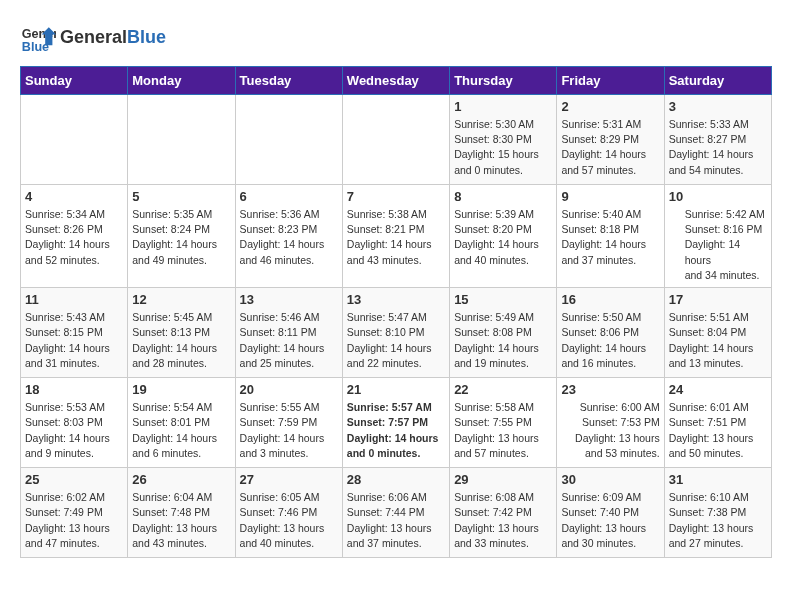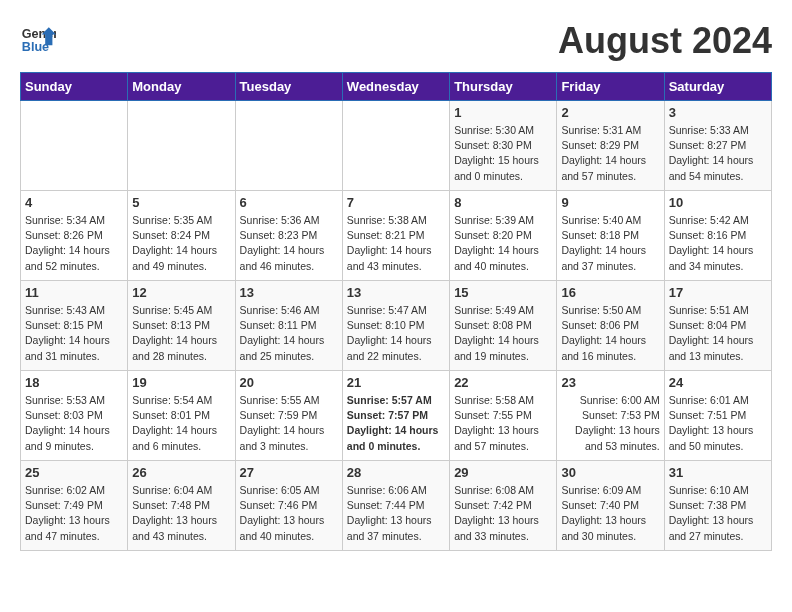--- a/index.html
+++ b/index.html
@@ -87,23 +87,27 @@
 </head>
 <body>
 
 <div class="header">
   <div class="logo">
     <svg class="logo-icon" viewBox="0 0 40 40">
       <text x="2" y="20" font-size="14" font-weight="bold" fill="#333">General</text>
       <text x="2" y="34" font-size="14" font-weight="bold" fill="#2a6db5">Blue</text>
       <polygon points="32,8 40,16 36,16 36,28 28,28 28,16 24,16" fill="#2a6db5"></polygon>
     </svg>
+    <div>
+      <div class="logo-text">
+        <span style="color:#333">General</span><span class="blue">Blue</span>
+      </div>
+    </div>
   </div>
   <div class="title-block">
-    <div class="month-year">August 2024</div>
   </div>
 </div>
 
 <table>
   <thead>
     <tr id="header-row">
         <th>Sunday</th>
         <th>Monday</th>
         <th>Tuesday</th>
         <th>Wednesday</th>
@@ -178,21 +182,21 @@
         </td>
         <td>
           <div class="day-num">9</div>
           <div class="day-info" style="white-space: pre-line;">Sunrise: 5:40 AM
 Sunset: 8:18 PM
 Daylight: 14 hours
 and 37 minutes.</div>
         </td>
         <td>
           <div class="day-num">10</div>
-          <div class="day-info" style="white-space: pre-line;">Sunrise: 5:42 AM
+          <div class="day-info" style="white-space: pre-line; margin-left: 16px;">Sunrise: 5:42 AM
 Sunset: 8:16 PM
 Daylight: 14 hours
 and 34 minutes.</div>
         </td>
       </tr>
       <tr>
         <td>
           <div class="day-num">11</div>
           <div class="day-info" style="white-space: pre-line;">Sunrise: 5:43 AM
 Sunset: 8:15 PM

